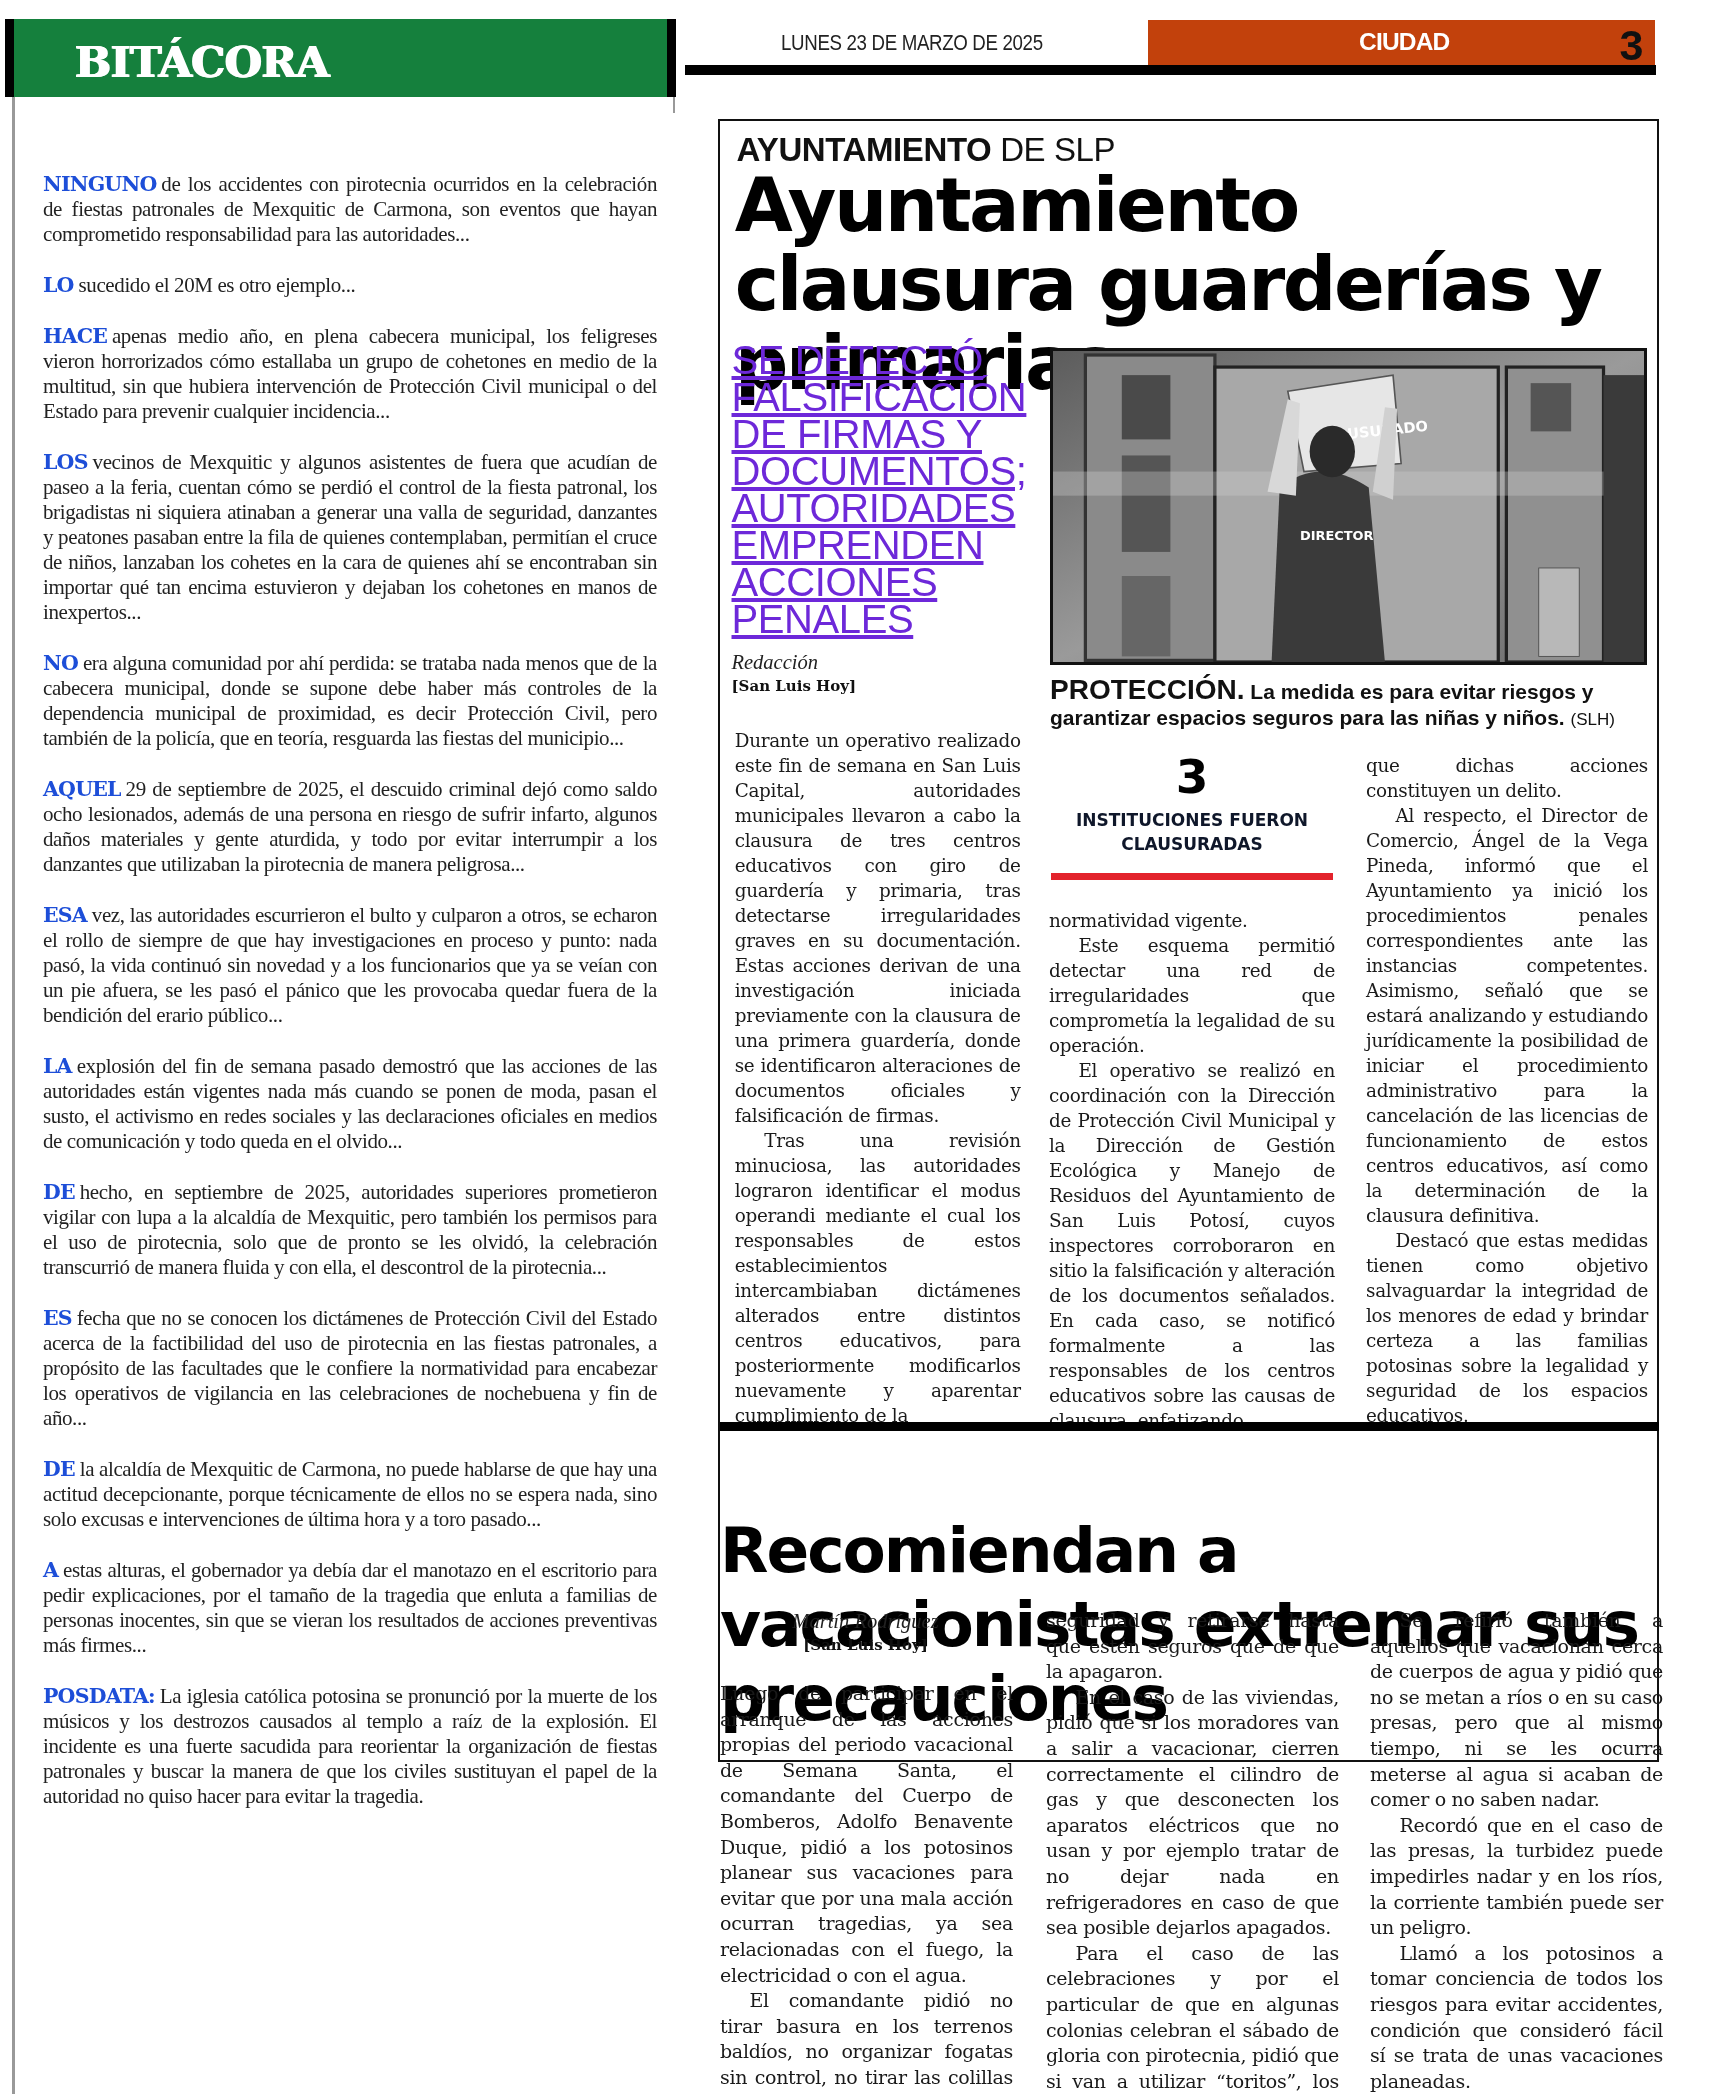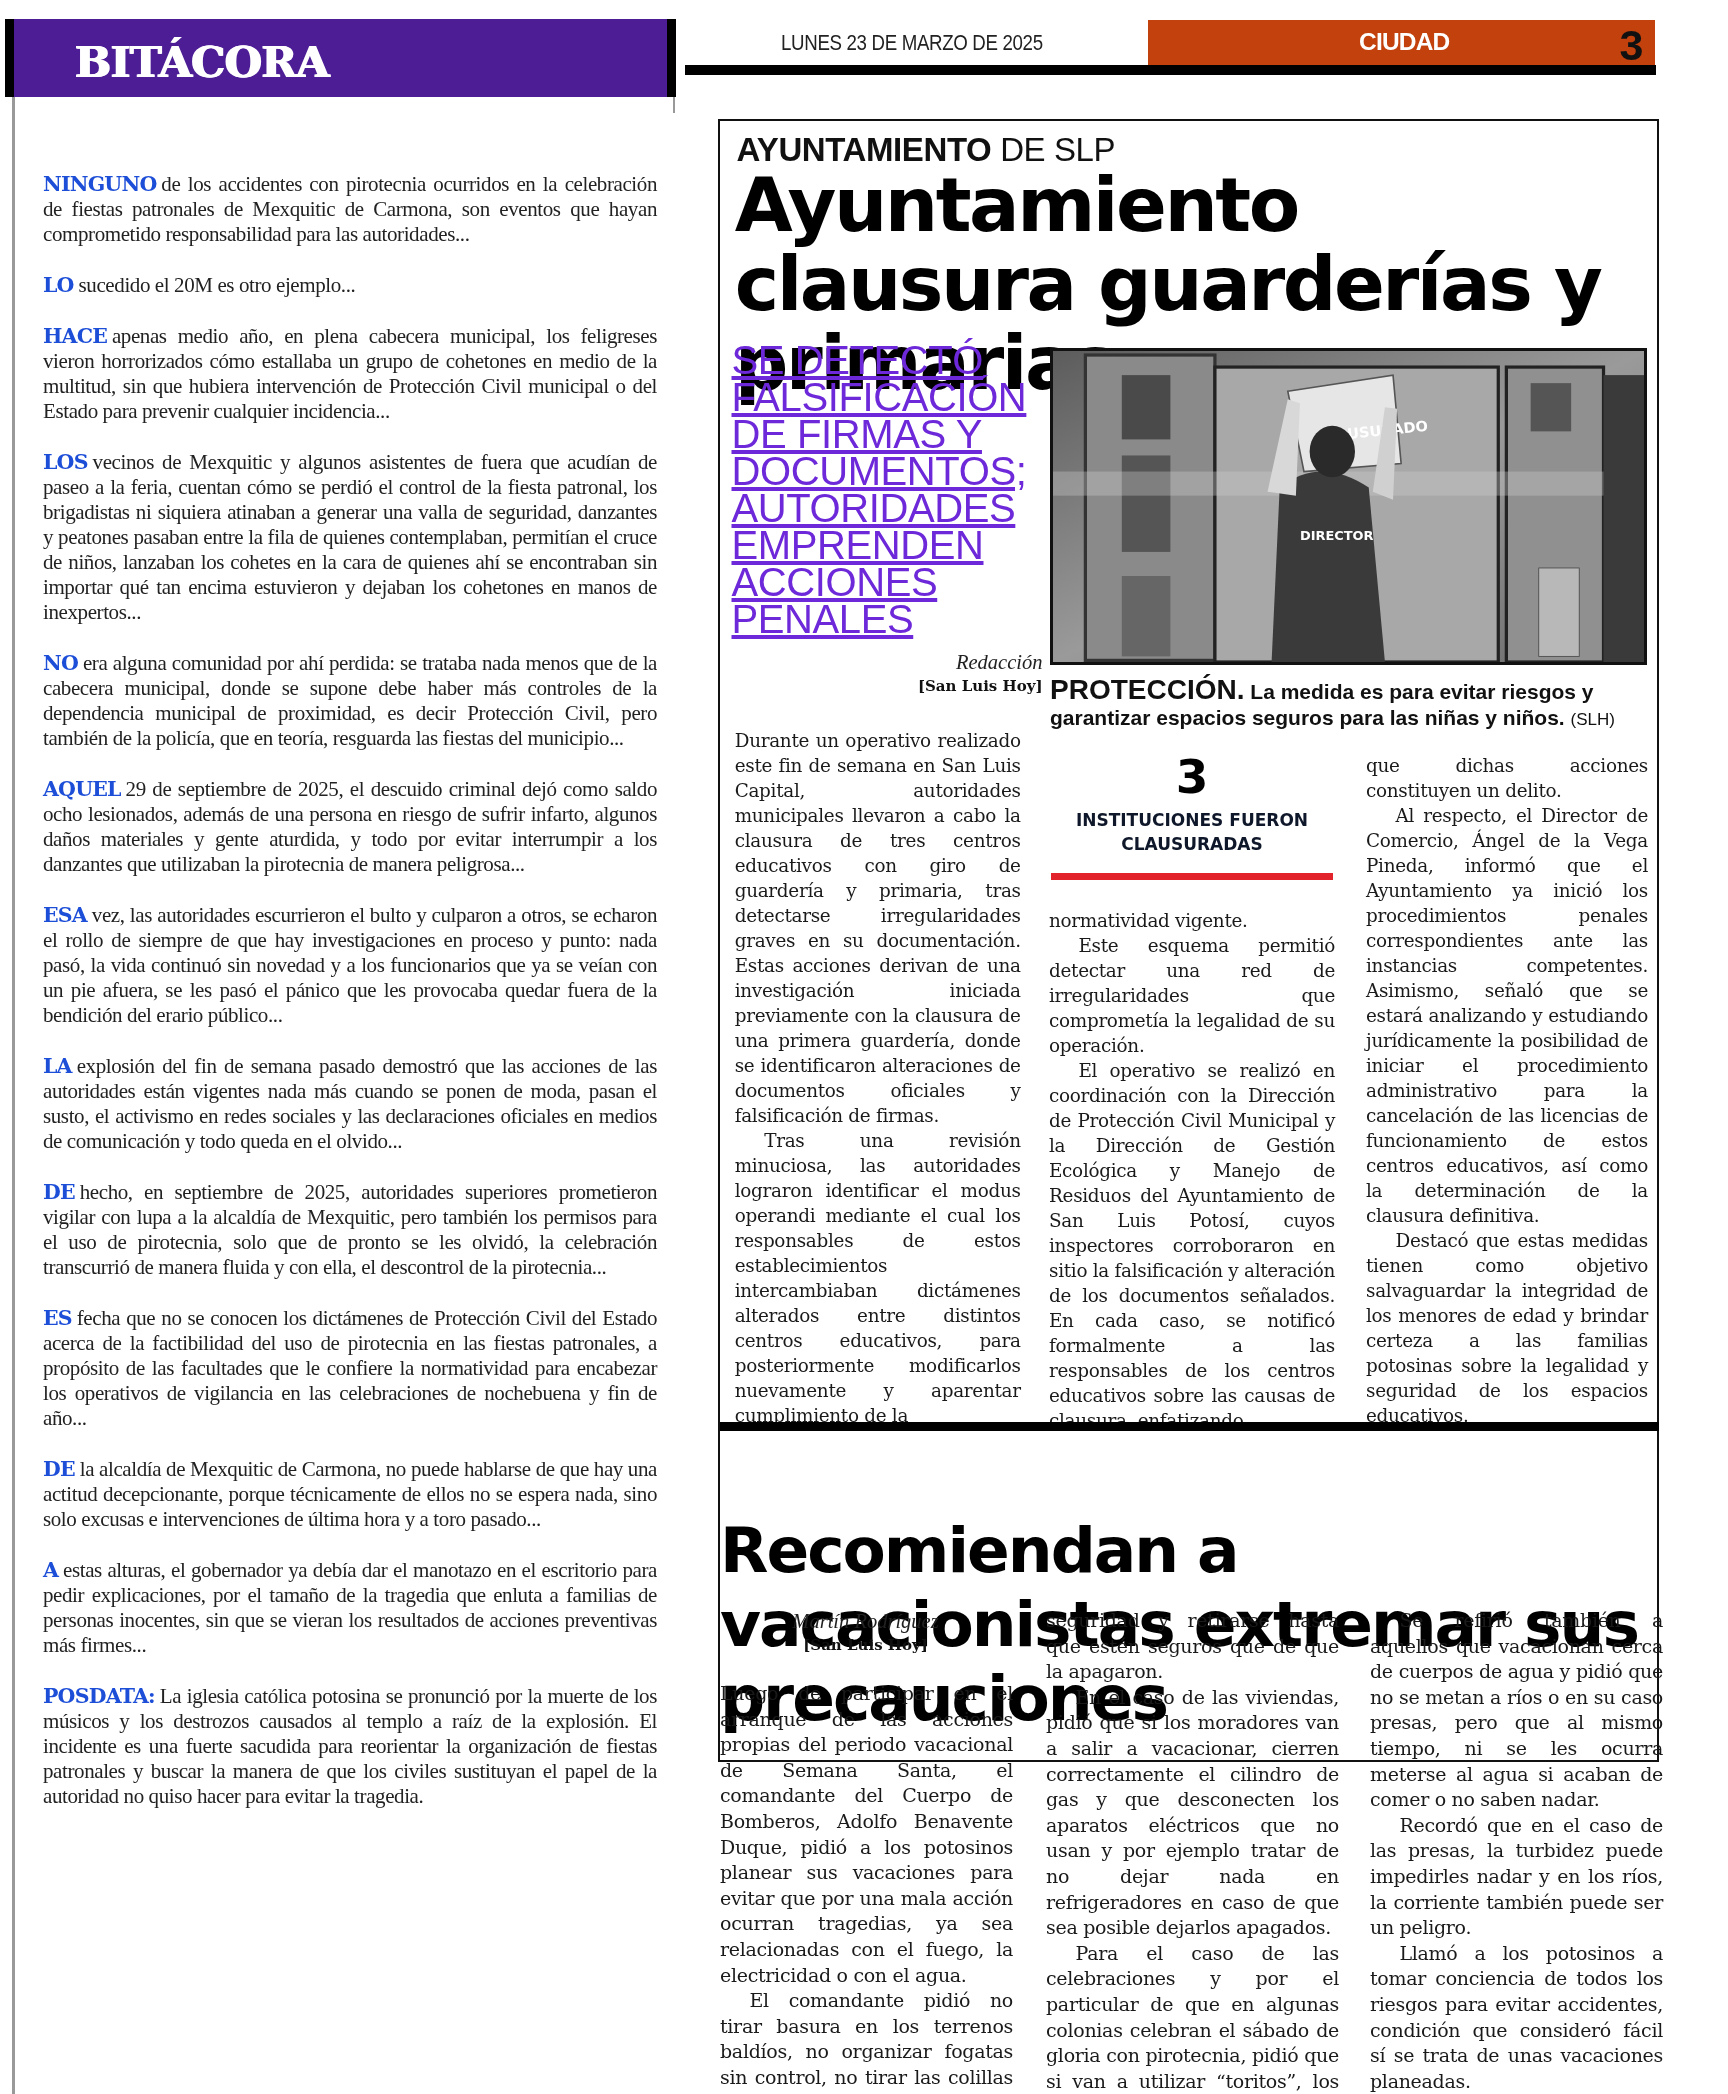--- a/index.html
+++ b/index.html
@@ -2,21 +2,21 @@
 <html style="font-size:13px"><head>
 <meta charset="utf-8">
 <style>
   * { box-sizing: border-box; margin: 0; padding: 0; }
   html, body { width: 1728px; height: 2095px; background: #ffffff; overflow: hidden; }
   body { position: relative; font-family: "DejaVu Serif", serif; color: #111; }
 
   
   .bitacora-header {
     position: absolute; left: 4.9px; top: 19px; width: 671px; height: 78px;
-    background: #4c1d95; border-left: 9.8px solid #000; border-right: 9.8px solid #000; padding-left: 8px;
+    background: #15803d; border-left: 9.8px solid #000; border-right: 9.8px solid #000; padding-left: 8px;
   }
   .bitacora-title {
     position: absolute; left: 61px; top: 18px;
     font-family: "DejaVu Serif", serif; font-weight: 900; font-size: 43px;
     color: #fff; letter-spacing: -0.8px;
     text-shadow: 0.8px 0 0 #fff, -0.8px 0 0 #fff;
   }
   .bitacora-rule {
     position: absolute; left: 11.5px; top: 97px; width: 3.3px; height: 1997px; background: #999;
   }
@@ -66,21 +66,21 @@
     position: absolute; left: 14.7px; top: 45px; width: 917px;
     font-family: "DejaVu Sans", sans-serif; font-weight: 700; font-size: 75px; line-height: 79px;
     color: #000; letter-spacing: -2.5px;
   }
   .deck {
     position: absolute; left: 11.5px; top: 221px; width: 311px;
     font-family: "Liberation Sans", sans-serif; font-size: 40px; line-height: 37px; color: #6d28d9;
     text-transform: uppercase; letter-spacing: -0.4px; text-decoration: underline;
   }
   .byline {
-    position: absolute; left: 11.5px; top: 530px; width: 311px; text-align: right;
+    position: absolute; left: 11.5px; top: 530px; width: 311px; text-align: left;
   }
   .byline-name { font-family: "Liberation Serif", serif; font-style: italic; font-size: 20.5px; color: #222; display: block; }
   .byline-org { font-family: "DejaVu Serif", serif; font-weight: 700; font-size: 15px; color: #111; display: block; margin-top: 3.3px; }
 
   .photo {
     position: absolute; left: 330px; top: 227px; width: 597px; height: 317px;
     border: 3.3px solid #111; overflow: hidden; background: #7c7c7c;
   }
   .photo svg { width: 100%; height: 100%; display: block; }
   .caption {

